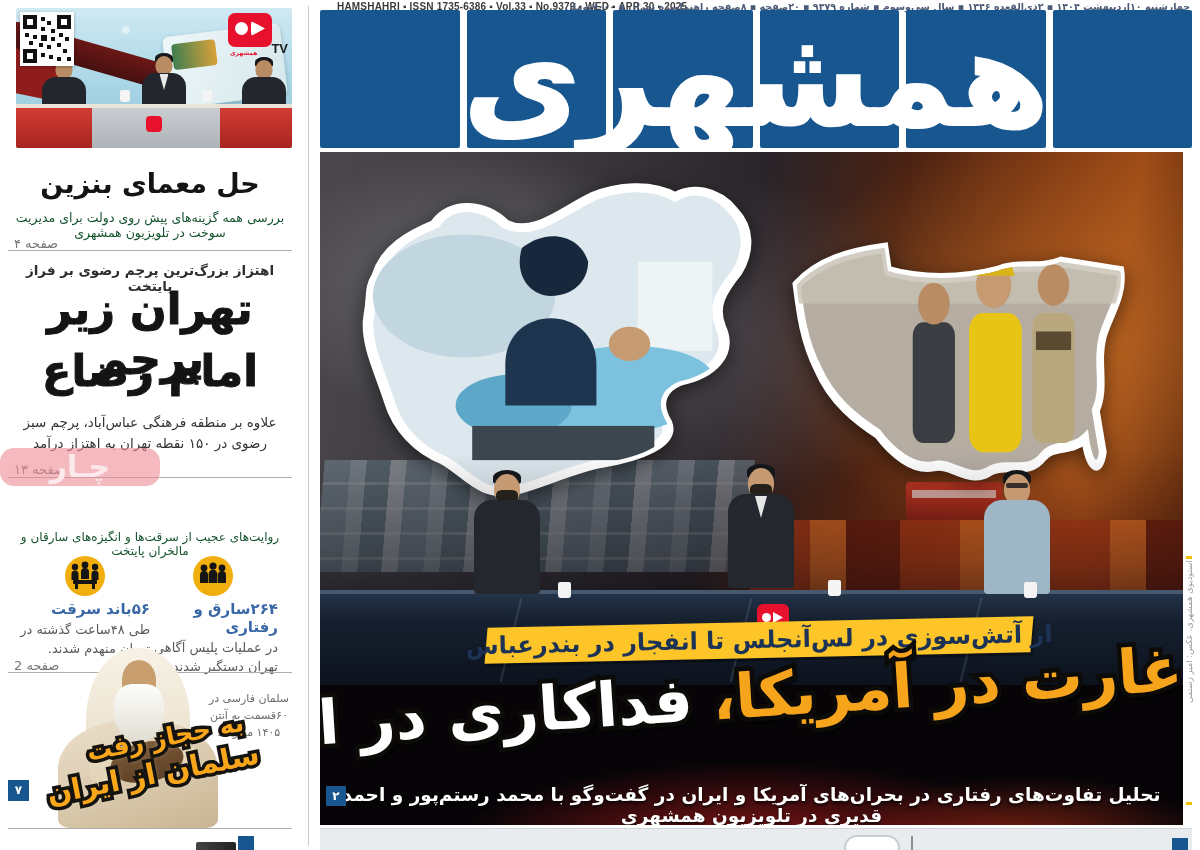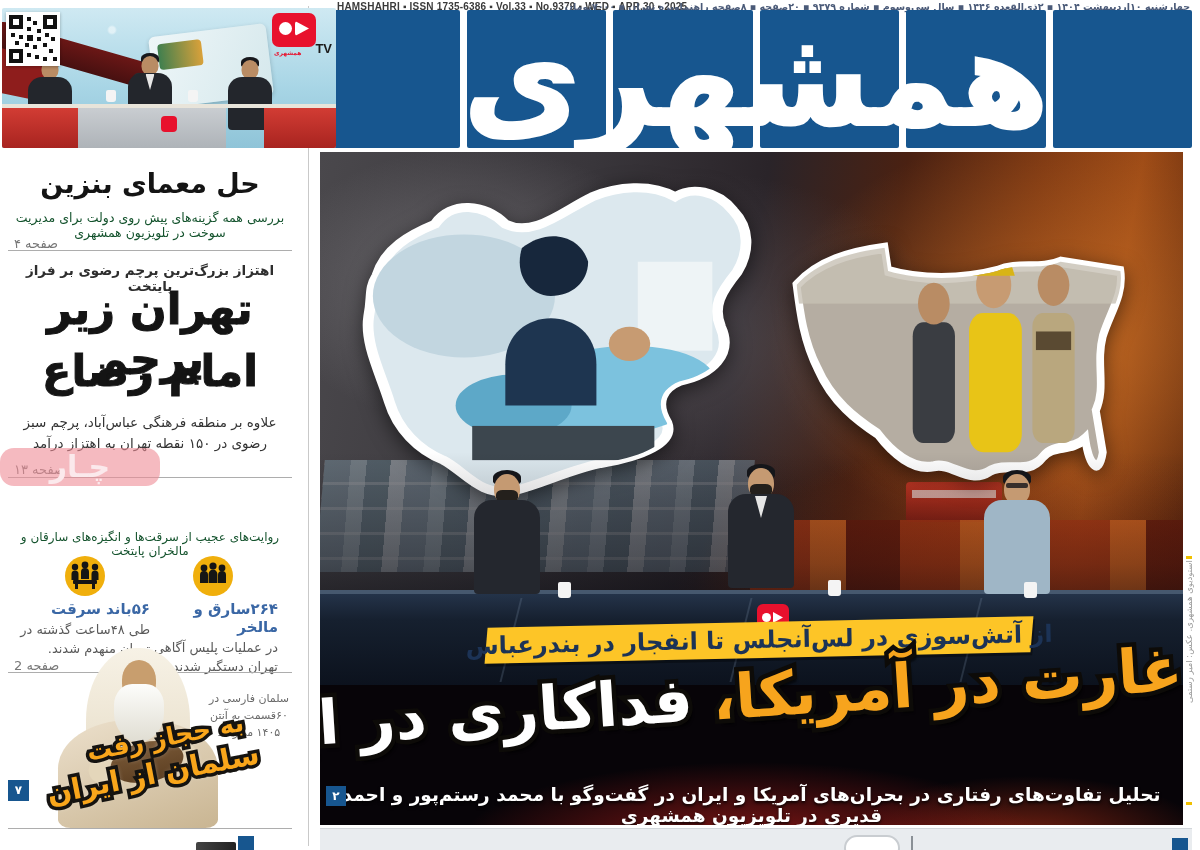--- a/index.html
+++ b/index.html
@@ -20,21 +20,21 @@
   .masthead .tile { flex:1; background:#17568F; border-radius:2px; }
   .masthead .logo-word { position:absolute; inset:0; display:flex; align-items:center; justify-content:center;
     direction:rtl; color:#fff; font-size:128px; font-weight:bold; line-height:138px;
     -webkit-text-stroke:2px #fff; letter-spacing:8px; transform:scaleY(1.04); }
 
   
   .sidebar { position:absolute; left:0; top:0; width:300px; height:850px; direction:rtl; }
   .hr { position:absolute; left:8px; right:8px; height:1px; background:#adadad; }
 
   
-  .tvpromo { position:absolute; left:2px; top:8px; width:334px; height:140px; overflow:hidden; border-radius:2px;
+  .tvpromo { position:absolute; left:16px; top:8px; width:276px; height:140px; overflow:hidden; border-radius:2px;
     background:
       radial-gradient(circle at 22px 18px, rgba(255,255,255,.55) 3px, transparent 5px),
       radial-gradient(circle at 60px 48px, rgba(255,255,255,.4) 4px, transparent 6px),
       radial-gradient(circle at 110px 22px, rgba(255,255,255,.5) 3px, transparent 5px),
       radial-gradient(circle at 160px 55px, rgba(255,255,255,.4) 4px, transparent 6px),
       radial-gradient(circle at 210px 30px, rgba(255,255,255,.5) 3px, transparent 5px),
       linear-gradient(180deg,#cfe9f2 0%, #a9d6e6 55%, #8fc4d8 100%); }
   .nozzle-arm { position:absolute; left:-12px; top:34px; width:165px; height:26px; background:linear-gradient(#6b1716,#471010);
     transform:rotate(16deg); border-radius:10px; }
   .nozzle-tip { position:absolute; left:128px; top:74px; width:52px; height:14px; background:#2c2c30; transform:rotate(28deg); border-radius:6px; }
@@ -284,21 +284,21 @@
           <g fill="#151515">
             <circle cx="11" cy="12" r="3.4"></circle>
               <path d="M7,27 v-8 a4,4 0 0 1 8,0 v8 z"></path>
             <circle cx="29" cy="12" r="3.4"></circle>
               <path d="M25,27 v-8 a4,4 0 0 1 8,0 v8 z"></path>
             <circle cx="20" cy="10" r="3.6"></circle>
               <path d="M15.6,27 v-9 a4.4,4.4 0 0 1 8.8,0 v9 z"></path>
           </g>
         </svg>
       </div>
-      <div class="val">۲۶۴سارق و مالخر</div>
+      <div class="val">۲۶۴سارق و رفتاری</div>
       <div class="desc">در عملیات پلیس آگاهی تهران دستگیر شدند.</div>
     </div>
 
     <div class="stat" style="left:20px; top:556px;">
       <div class="circ">
         <svg width="40" height="40" viewBox="0 0 40 40">
             <circle cx="20" cy="20" r="20" fill="#F0AF0C"></circle>
           <g fill="#151515">
             <circle cx="10" cy="11" r="3.2"></circle>
               <path d="M6.5,24 v-6 a3.5,3.5 0 0 1 7,0 v6 z"></path>

